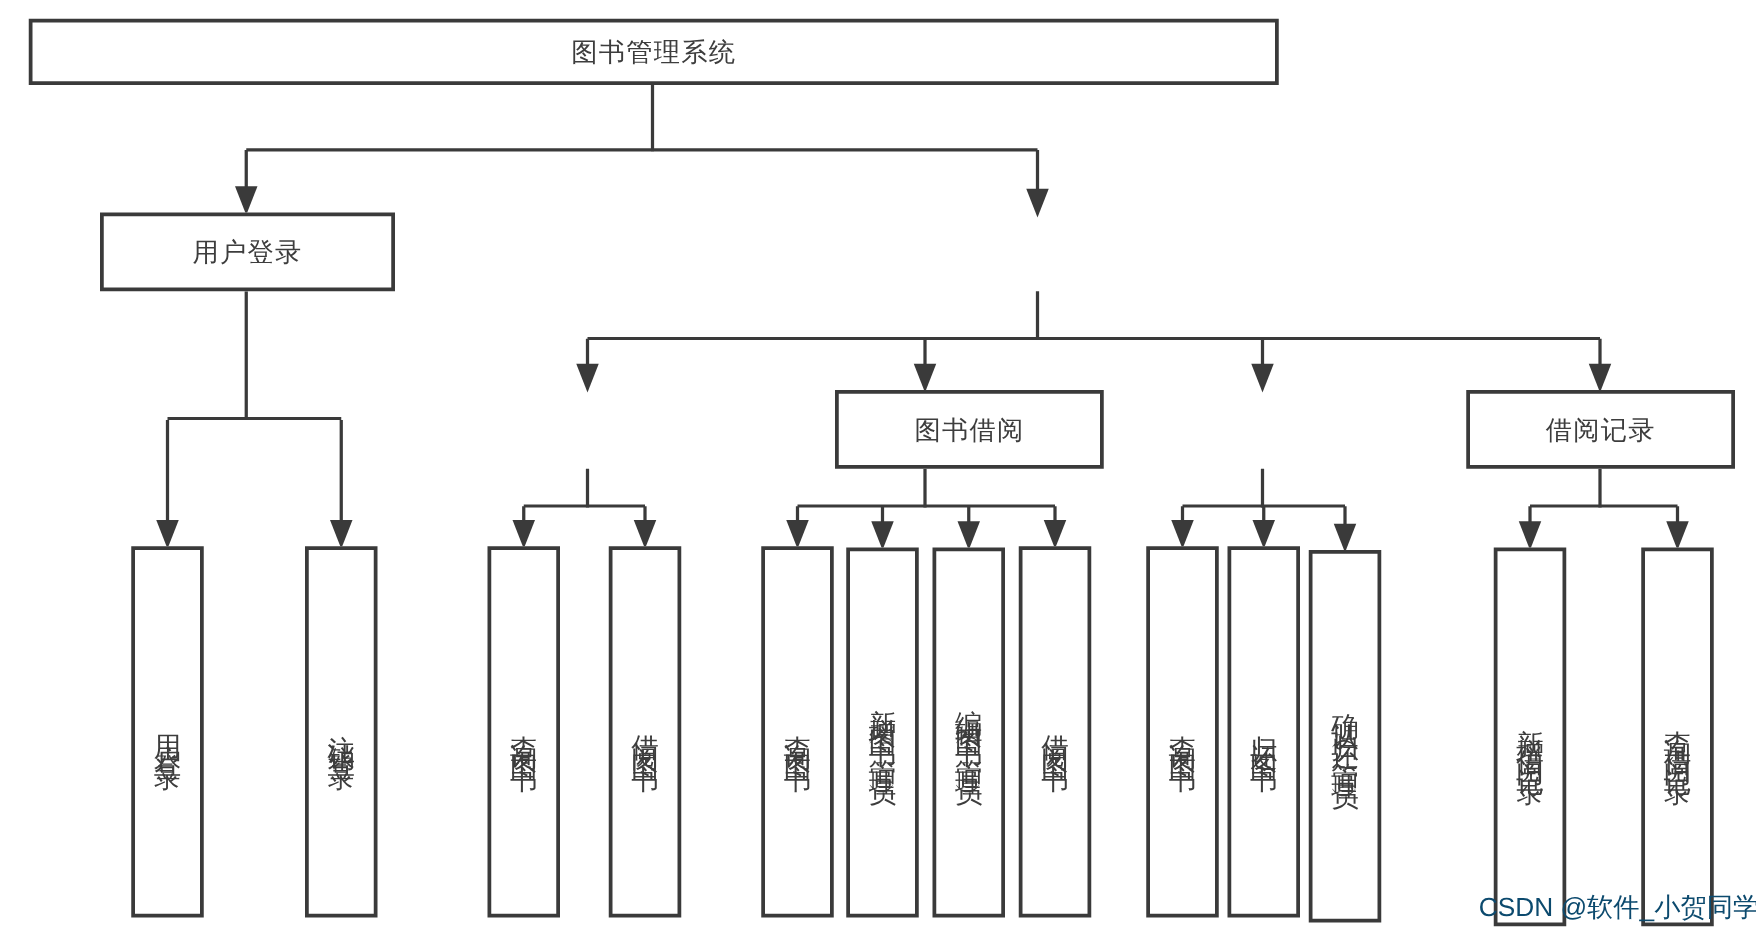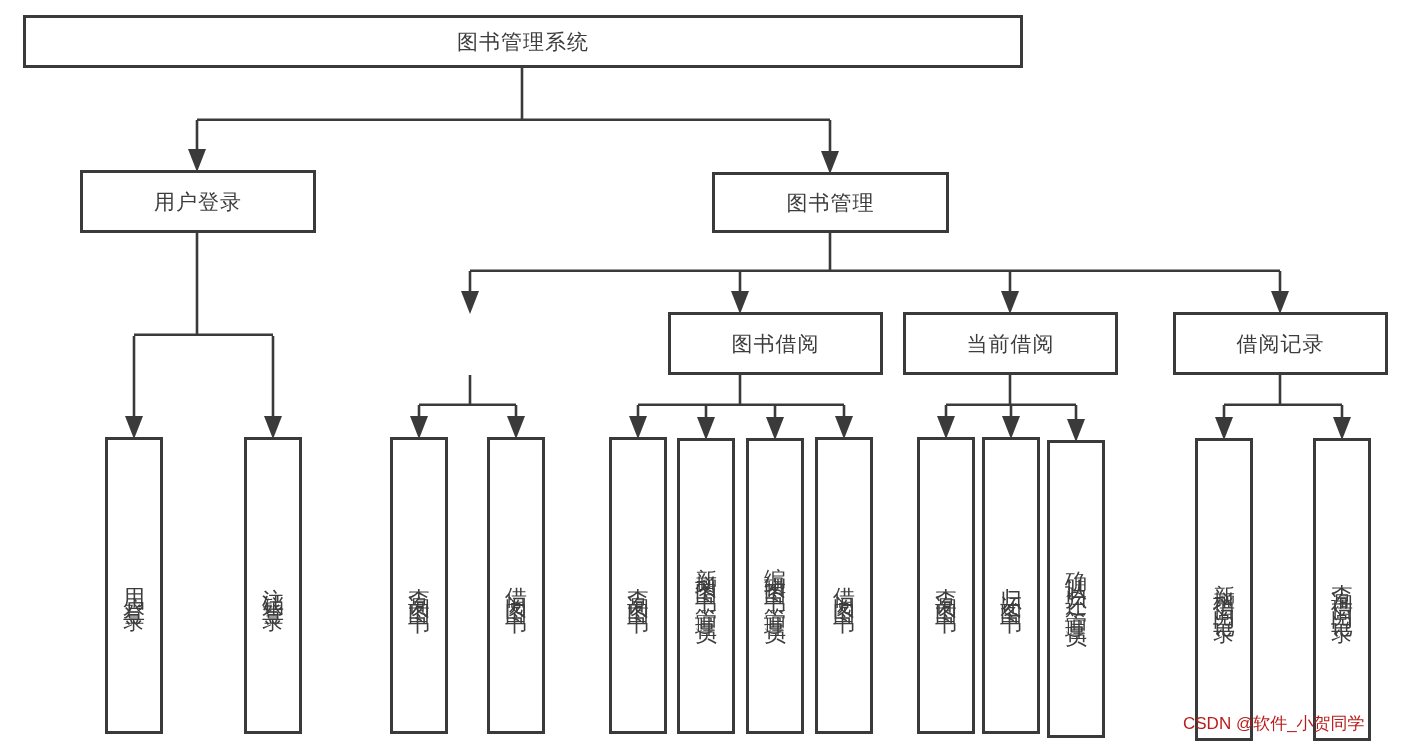--- a/index.html
+++ b/index.html
@@ -34,22 +34,22 @@
     font-size: 22px;
     letter-spacing: 8px;
     color: #3d3d3d;
     line-height: 1;
   }
   .watermark {
     position: absolute;
     left: 1183px;
     top: 712px;
     width: 222px;
-    font-size: 17px;
-    color: #b91c1c;
+    font-size: 21px;
+    color: #0c4a6e;
     white-space: nowrap;
     z-index: 5;
   }
 </style>
 </head>
 <body>
 
 <div class="canvas">
 
   <svg class="wires" width="1405" height="747">
@@ -107,29 +107,23 @@
       <polygon points="1333,417 1351,417 1342,440" fill="#3a3a3a"></polygon>
     </svg>
 
   <div class="box" style="left:23px;top:15px;width:1000px;height:53px">
     <span class="hlabel">图书管理系统</span>
   </div>
 
   <div class="box" style="left:80px;top:170px;width:236px;height:63px">
     <span class="hlabel">用户登录</span>
   </div>
-  <div class="box" style="left:712px;top:172px;width:237px;height:61px">
-    <span class="hlabel">图书管理</span>
-  </div>
 
   <div class="box" style="left:668px;top:312px;width:215px;height:63px">
     <span class="hlabel">图书借阅</span>
-  </div>
-  <div class="box" style="left:903px;top:312px;width:215px;height:63px">
-    <span class="hlabel">当前借阅</span>
   </div>
   <div class="box" style="left:1173px;top:312px;width:215px;height:63px">
     <span class="hlabel">借阅记录</span>
   </div>
 
   <div class="box" style="left:105px;top:437px;width:58px;height:297px">
     <span class="vlabel">用户登录</span>
   </div>
   <div class="box" style="left:244px;top:437px;width:58px;height:297px">
     <span class="vlabel">注销登录</span>

